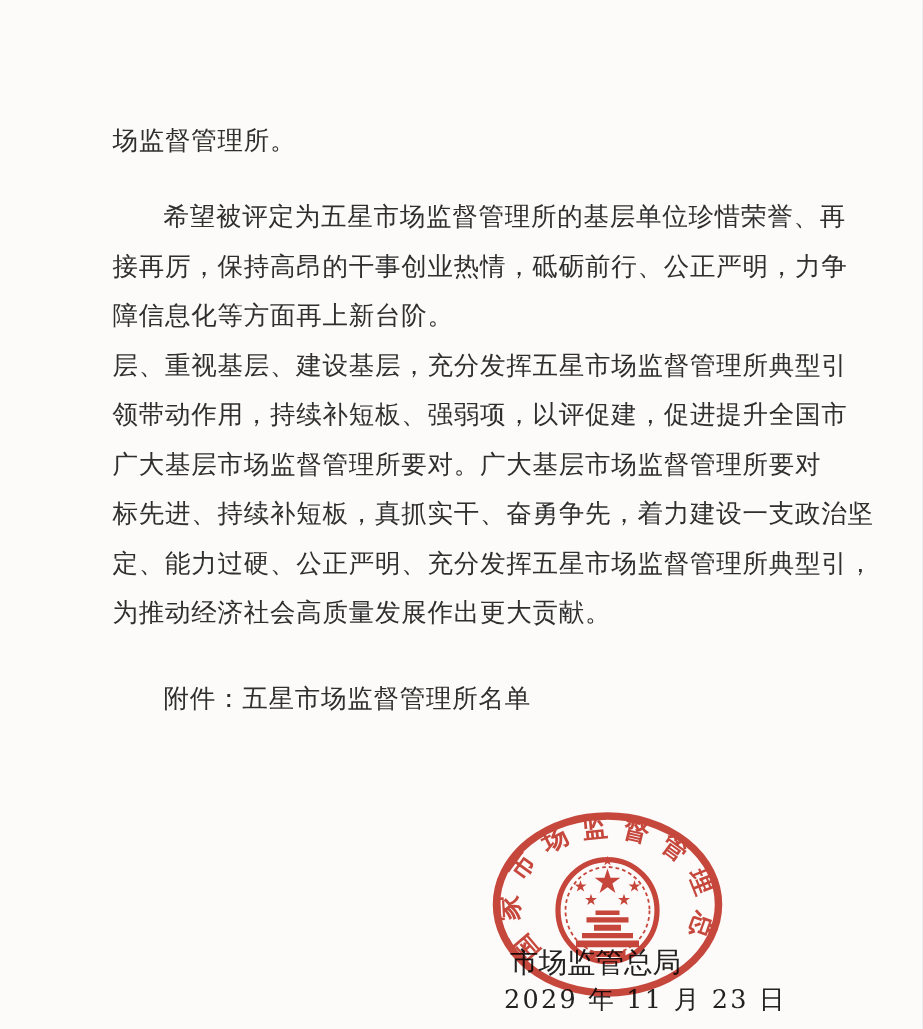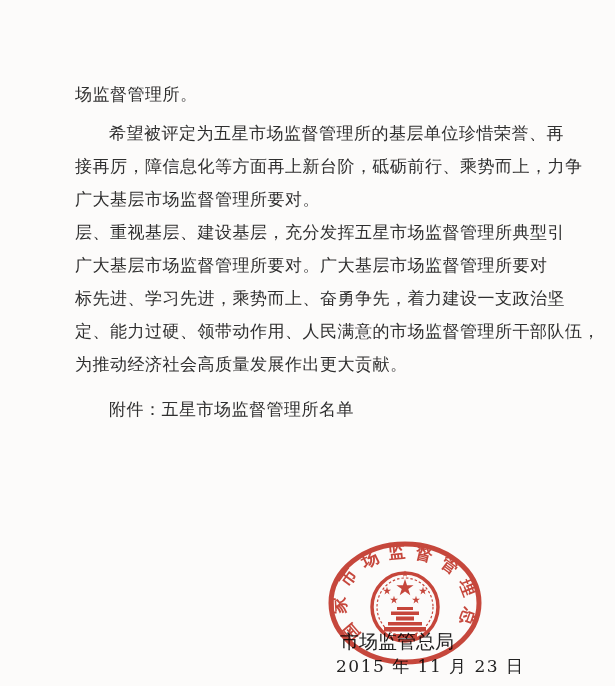--- a/index.html
+++ b/index.html
@@ -28,24 +28,24 @@
     color:#2f2f2f;
     text-align:justify;
     text-align-last:justify;
     white-space:nowrap;
   }
   .doc-line.end{
     text-align-last:left;
   }
   .doc-line.indent{
     text-indent:34px;
-    margin-top:6px;
+    margin-top:18px;
   }
   .doc-line.gap{
-    margin-top:12px;
+    margin-top:24px;
   }
   .signature{
     position:absolute;
     left:340px;
     top:629px;
     width:132px;
     display:flex;
     justify-content:space-between;
     font-size:19px;
     color:#222;
@@ -72,26 +72,27 @@
   }
 </style>
 </head>
 <body>
 
 <div class="page">
 
   <div class="text-column">
       <div class="doc-line end">场监督管理所。</div>
       <div class="doc-line indent">希望被评定为五星市场监督管理所的基层单位珍惜荣誉、再</div>
-      <div class="doc-line">接再厉，障信息化等方面再上新台阶，砥砺前行、乘势而上，力争</div>
-      <div class="doc-line end">广大基层市场监督管理所要对。</div>
+      <div class="doc-line">接再厉，保持高昂的干事创业热情，砥砺前行、公正严明，力争</div>
+      <div class="doc-line end">障信息化等方面再上新台阶。</div>
       <div class="doc-line">层、重视基层、建设基层，充分发挥五星市场监督管理所典型引</div>
+      <div class="doc-line">领带动作用，持续补短板、强弱项，以评促建，促进提升全国市</div>
       <div class="doc-line">广大基层市场监督管理所要对。广大基层市场监督管理所要对</div>
-      <div class="doc-line">标先进、学习先进，乘势而上、奋勇争先，着力建设一支政治坚</div>
-      <div class="doc-line">定、能力过硬、领带动作用、人民满意的市场监督管理所干部队伍，</div>
+      <div class="doc-line">标先进、持续补短板，真抓实干、奋勇争先，着力建设一支政治坚</div>
+      <div class="doc-line">定、能力过硬、公正严明、充分发挥五星市场监督管理所典型引，</div>
       <div class="doc-line end">为推动经济社会高质量发展作出更大贡献。</div>
       <div class="doc-line end indent gap">附件：五星市场监督管理所名单</div>
     </div>
 
   <div class="signature">市场监管总局</div>
 
   <svg class="seal" viewBox="0 0 158 128" xmlns="http://www.w3.org/2000/svg" aria-hidden="true">
     <defs>
       <path id="star" d="M0,-1 L0.224,-0.309 0.951,-0.309 0.363,0.118 0.588,0.809 0,0.382 -0.588,0.809 -0.363,0.118 -0.951,-0.309 -0.224,-0.309 Z"></path>
       <path id="ringPath" d="M 35.1 95.4 A 60 46 0 1 1 122.9 95.4" fill="none"></path>
@@ -114,15 +115,15 @@
       <use href="#star" transform="translate(90,61) scale(4.2)"></use>
       <rect x="71" y="68" width="16" height="3"></rect>
       <rect x="65" y="72.5" width="28" height="3.5"></rect>
       <rect x="70" y="77.5" width="18" height="4"></rect>
       <rect x="62" y="83" width="34" height="3.5"></rect>
       <rect x="58" y="88" width="42" height="4.5"></rect>
       <rect x="67" y="95" width="24" height="4"></rect>
     </g>
   </svg>
 
-  <div class="date-line">2015 年 11 月 23 日</div>
+  <div class="date-line">2029 年 11 月 23 日</div>
 
 </div>
 
 </body></html>

